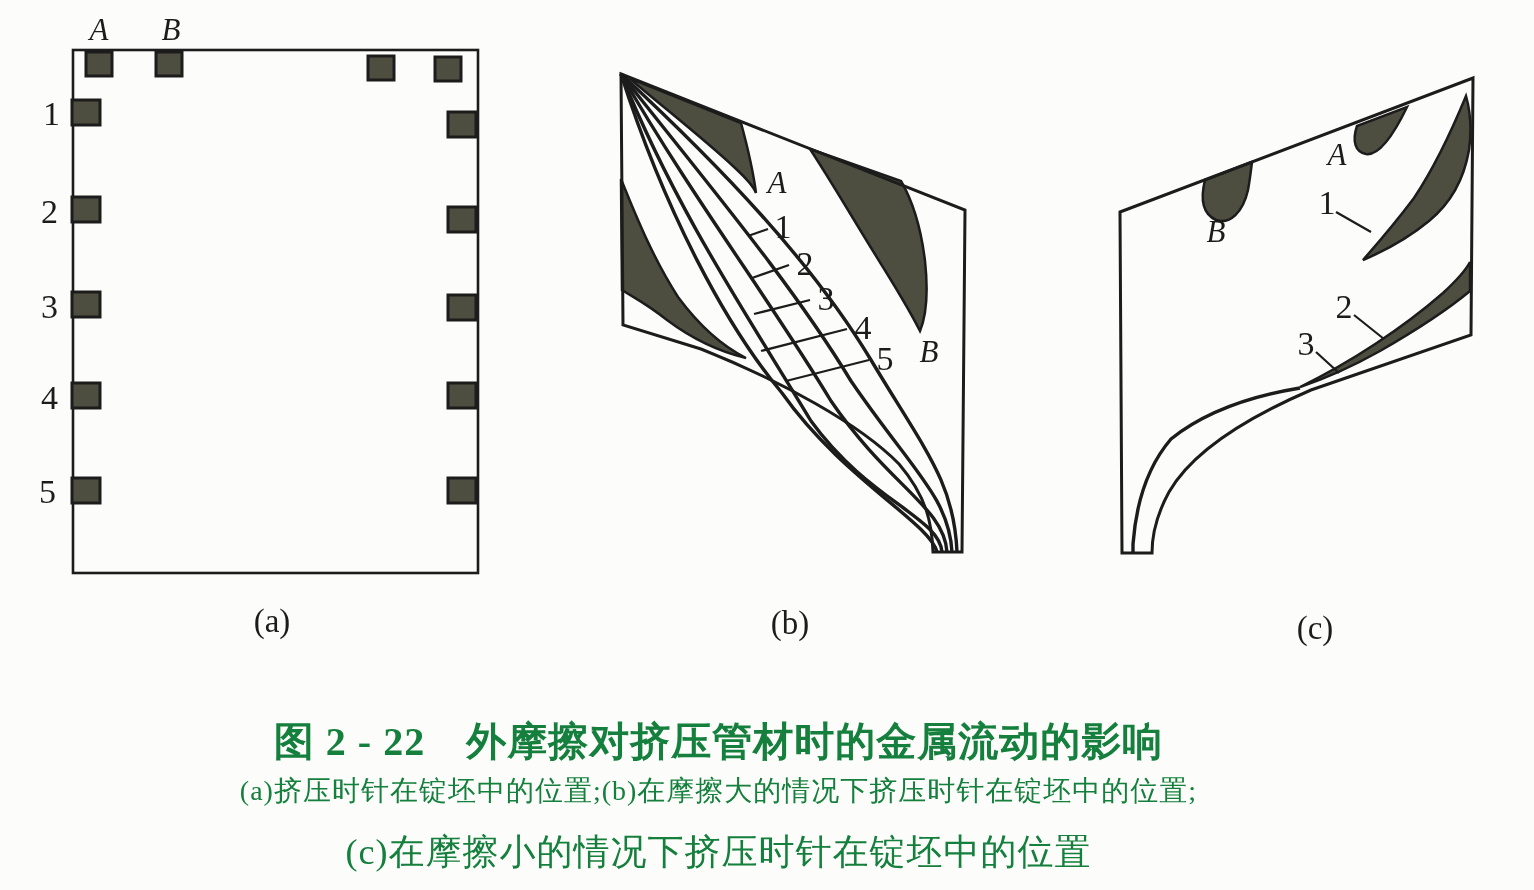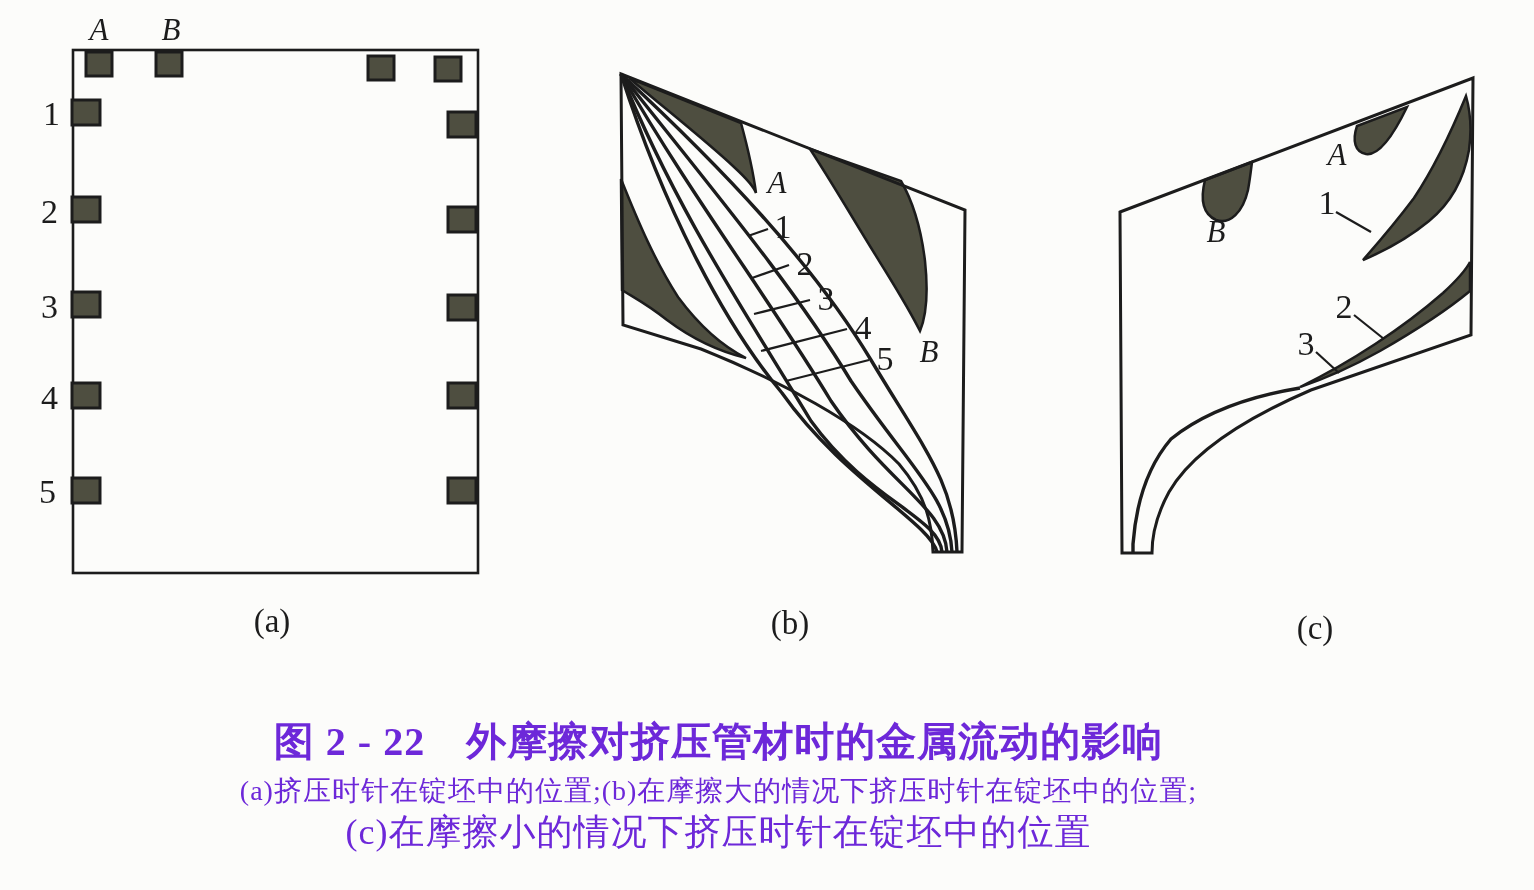--- a/index.html
+++ b/index.html
@@ -12,27 +12,27 @@
     overflow:hidden;
   }
   .fig-canvas{position:absolute;left:0;top:0;}
   svg text{fill:#1c1c1c;}
   .marker-letter{font-size:31px;font-style:italic;}
   .marker-num{font-size:34px;}
   .panel-tag{font-size:33px;}
   .caption{
     position:absolute;left:0;width:1437px;
     text-align:center;
-    color:#6d28d9;
+    color:#15803d;
     letter-spacing:1px;
     white-space:nowrap;
   }
   .caption-title{top:714px;font-size:40px;font-weight:600;}
   .caption-sub{top:772px;font-size:28px;}
-  .caption-sub2{top:808px;font-size:36px;}
+  .caption-sub2{top:828px;font-size:36px;}
 </style>
 </head>
 <body>
 
 <svg class="fig-canvas" width="1534" height="890" viewBox="0 0 1534 890" xmlns="http://www.w3.org/2000/svg">
 
   <g fill="none" stroke="#1c1c1c" stroke-width="2.6">
 
     <rect x="73" y="50" width="405" height="523" fill="none"></rect>
 

